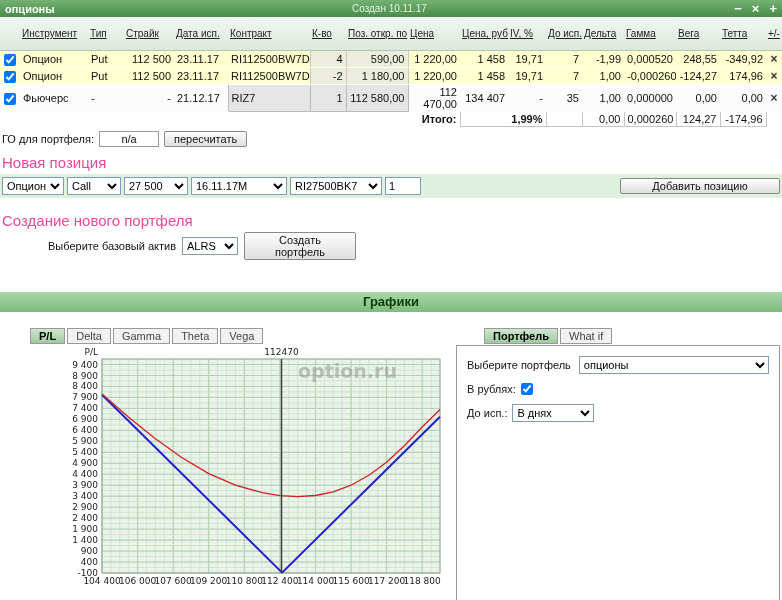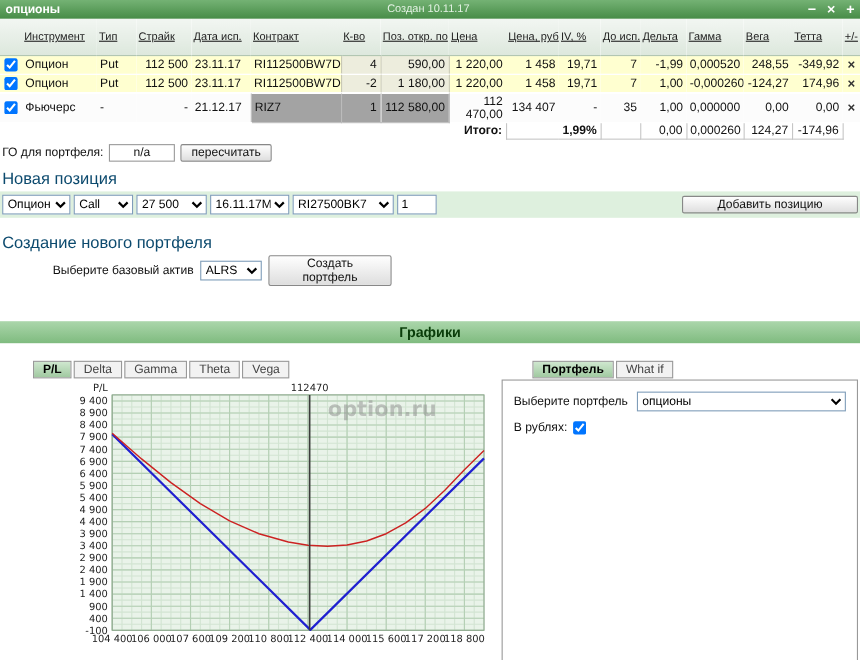--- a/index.html
+++ b/index.html
@@ -16,32 +16,32 @@
   table.positions th{background:linear-gradient(#f2f6f2,#dde8dd);border-bottom:1px solid #b2c6b2;
     font-weight:normal;font-size:10px;color:#222;text-decoration:underline;padding:11px 2px;
     white-space:nowrap;overflow:hidden;text-align:left;cursor:pointer;}
   table.positions td{padding:1px 3px;white-space:normal;overflow:hidden;}
   tr.row-opt{background:#ffffd0;}
   tr.row-fut{background:#fcfcfc;}
   tr.row-opt td,tr.row-fut td{border-bottom:1px solid #fff;}
   td.ta-r{text-align:right;}
   td.tc,th.tc{text-align:center;}
   td.edit{background:#ededdd;border:1px solid #c9c9b4;}
-  tr.row-fut td.edit{background:#a3a3a3;border:1px solid #bbb;}
+  tr.row-fut td.edit{background:#e5e5e5;border:1px solid #bbb;}
   td.del{color:#333;font-weight:bold;font-size:12px;cursor:pointer;padding:0;}
   tr.totals td{background:#fff;font-size:11px;padding:1px 3px;}
   tr.totals .bold{font-weight:bold;}
   tr.totals .box{border:1px solid #c6c6c6;}
   input[type=checkbox]{width:12px;height:12px;margin:0;vertical-align:middle;}
   
   .margin-row{display:flex;align-items:center;gap:5px;padding:3px 2px;height:18px;}
   .na-box{border:1px solid #999;background:#fff;width:58px;text-align:center;padding:1px 0;}
   .btn{background:linear-gradient(#fefefe,#dedede);border:1px solid #888;border-radius:2px;
     font-family:inherit;font-size:11px;padding:1px 9px;cursor:pointer;color:#111;}
-  h2.sec{font-size:15px;font-weight:normal;margin:3px 0 3px 2px;color:#0c4a6e;}
+  h2.sec{font-size:15px;font-weight:normal;margin:3px 0 3px 2px;color:#ec4899;}
   h2.sec.gap{margin-top:14px;}
   .newpos-row{display:flex;align-items:center;gap:3px;background:#def0de;padding:2px 2px;height:20px;}
   .newpos-row .push{flex:1;}
   select.sel{font-family:inherit;font-size:11px;height:18px;background:#fff;border:1px solid #7f9db9;}
   input.txt{font-family:inherit;font-size:11px;height:14px;border:1px solid #7f9db9;padding:1px 3px;}
   .newport-row{display:flex;align-items:center;gap:6px;padding:3px 2px;height:22px;}
   
   .charts-bar{margin-top:32px;height:20px;line-height:20px;text-align:center;font-weight:bold;
     font-size:13px;color:#0a3d0a;background:linear-gradient(#abd6ab,#7fbb7f);}
   .panels{display:flex;gap:6px;padding:0 2px;margin-top:16px;}
@@ -191,21 +191,21 @@
   <span>ГО для портфеля:</span>
   <span class="na-box">n/a</span>
   <button class="btn">пересчитать</button>
 </div>
 
 <h2 class="sec">Новая позиция</h2>
 <div class="newpos-row">
   <select class="sel" style="width:62px"><option>Опцион</option></select>
   <select class="sel" style="width:54px"><option>Call</option></select>
   <select class="sel" style="width:64px"><option>27 500</option></select>
-  <select class="sel" style="width:72px"><option>16.11.17М</option></select>
+  <select class="sel" style="width:96px"><option>16.11.17М</option></select>
   <select class="sel" style="width:92px"><option>RI27500BK7</option></select>
   <input class="txt" style="width: 28px;" value="1">
   <span class="push"></span>
   <button class="btn" style="width:160px">Добавить позицию</button>
 </div>
 
 <h2 class="sec gap">Создание нового портфеля</h2>
 <div class="newport-row">
   <span style="margin-left:46px">Выберите базовый актив</span>
   <select class="sel" style="width:56px"><option>ALRS</option></select>
@@ -409,19 +409,23 @@
     </div>
     <div class="right-panel">
       <div class="rp-row">
         <span class="lbl">Выберите портфель</span>
         <select class="sel wide"><option>опционы</option></select>
       </div>
       <div class="rp-row">
         <span class="lbl">В рублях:</span>
         <input type="checkbox" style="margin-left: 5px;" checked="true">
       </div>
+      <div class="rp-row">
+        <span class="lbl">До исп.:</span>
+        <select class="sel" style="width:82px;margin-left:5px"><option>В днях</option></select>
+      </div>
       <div class="rp-spacer"></div>
       <div class="rp-btnrow">
         <button class="btn">Построить график</button>
       </div>
     </div>
   </div>
 </div>
 
 </body></html>

